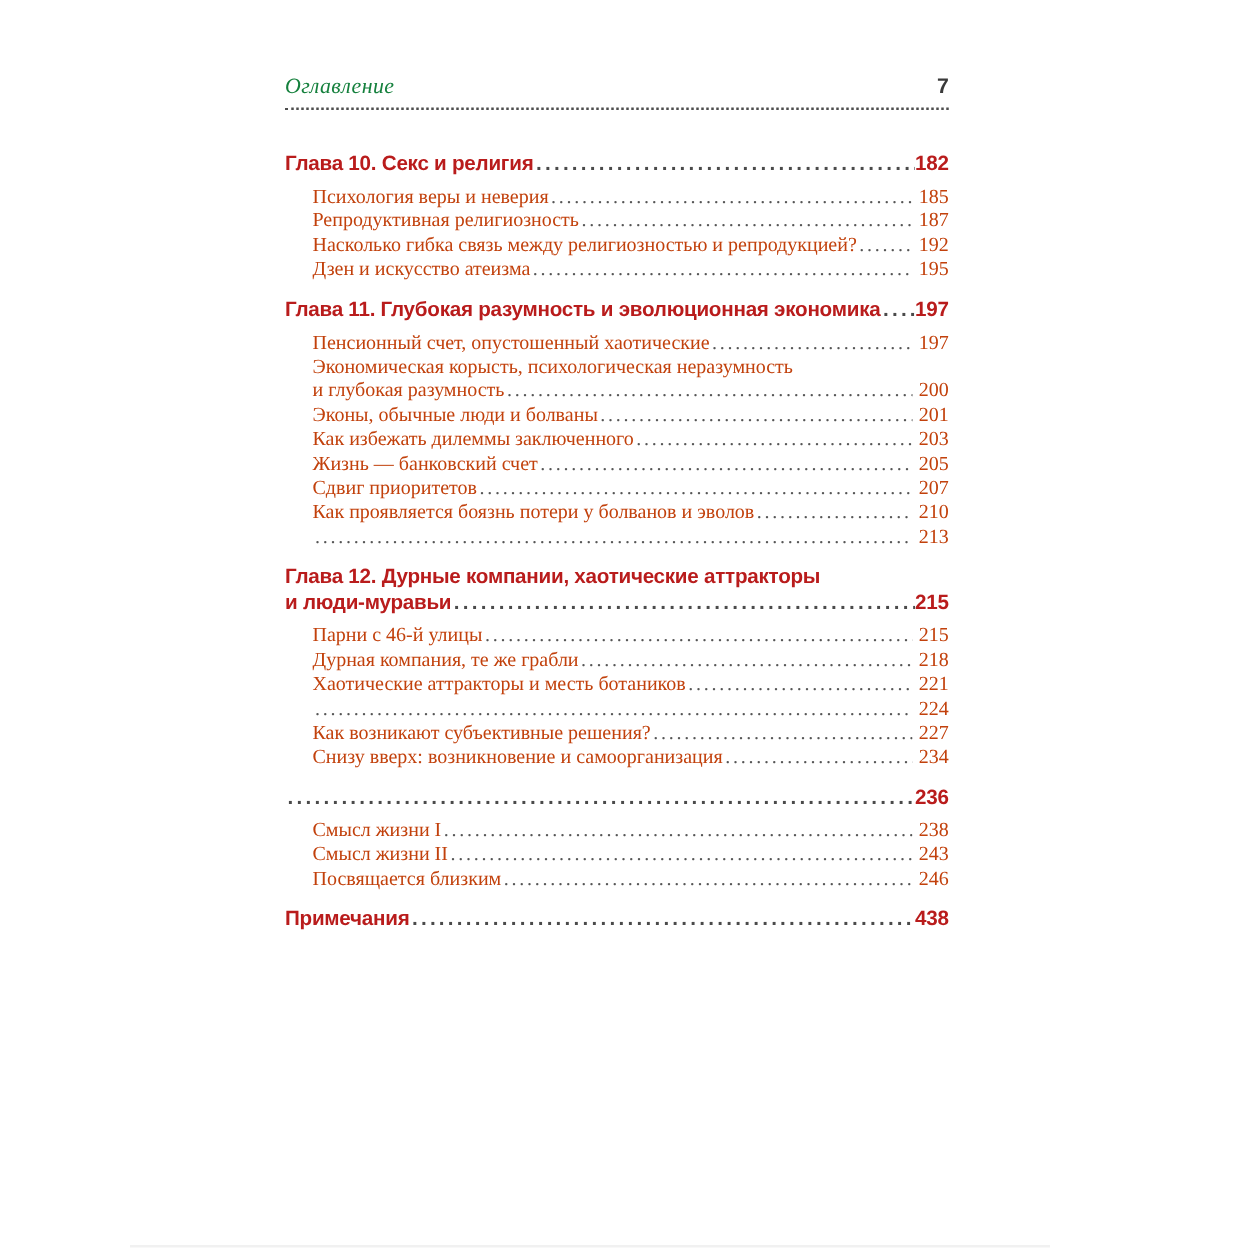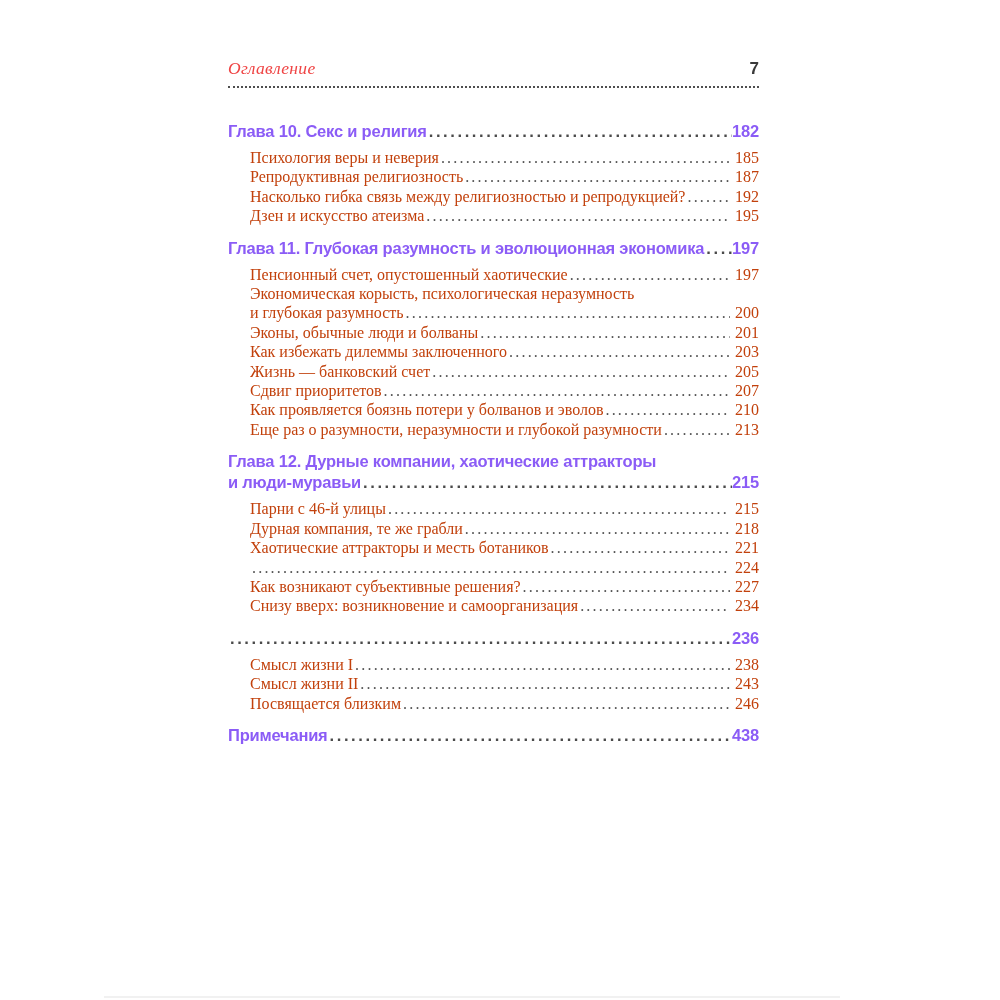--- a/index.html
+++ b/index.html
@@ -20,21 +20,21 @@
   .running-header {
     display: flex;
     align-items: baseline;
     padding-bottom: 7px;
     border-bottom: 2px dotted #4e4e4e;
   }
   .running-header .rh-title {
     font-family: "Liberation Serif", serif;
     font-style: italic;
     font-size: 17.5px;
-    color: #ef4444;
+    color: #15803d;
     letter-spacing: 0.3px;
   }
   .running-header .rh-spacer { flex: 1 1 auto; }
   .running-header .rh-page {
     font-family: "Liberation Sans", sans-serif;
     font-weight: bold;
     font-size: 17px;
     color: #3a3a3a;
   }
   
@@ -43,21 +43,21 @@
   .entry .line {
     display: flex;
     align-items: baseline;
     white-space: nowrap;
   }
   .entry.chapter {
     font-family: "Liberation Sans", sans-serif;
     font-weight: bold;
     font-size: 16.5px;
     line-height: 21px;
-    color: #8b5cf6;
+    color: #b91c1c;
     letter-spacing: -0.2px;
     margin-top: 12px;
     margin-bottom: 6px;
   }
   .entry.chapter:first-child { margin-top: 0; }
   .entry.sub {
     font-family: "Liberation Serif", serif;
     font-size: 16px;
     line-height: 19.4px;
     color: #c2410c;
@@ -187,21 +187,20 @@
       </div>
       <div class="entry sub">
         <div class="line">
           <span class="t">Как проявляется боязнь потери у болванов и эволов</span>
           <span class="leader"></span>
           <span class="pg">210</span>
         </div>
       </div>
       <div class="entry sub">
         <div class="line">
-          <span class="t">Еще раз о разумности, неразумности и глубокой разумности</span>
           <span class="leader"></span>
           <span class="pg">213</span>
         </div>
       </div>
       <div class="entry chapter">
         <div class="line">
           <span class="t">Глава 12. Дурные компании, хаотические аттракторы</span>
         </div>
         <div class="line">
           <span class="t">и люди-муравьи</span>

